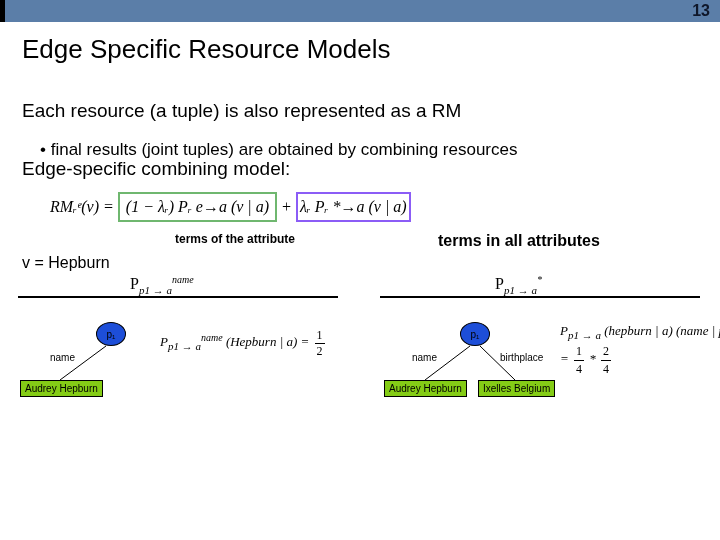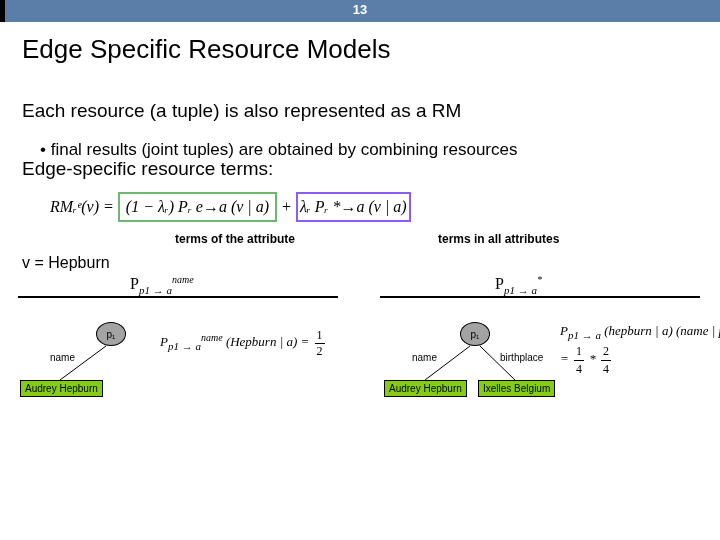--- a/index.html
+++ b/index.html
@@ -11,24 +11,24 @@
     color: #000;
     position: relative;
     overflow: hidden;
   }
   .header-bar {
     position: absolute;
     top: 0; right: 0;
     width: 100%;
     height: 22px;
     background: #5b7ea8;
-    color: #ffffff;
-    text-align: center;
+    color: #0f172a;
+    text-align: right;
     padding: 2px 10px;
-    font-size: 13px;
+    font-size: 16px;
     font-weight: bold;
   }
   .header-bar::before {
     content: "";
     position: absolute;
     left: 0; top: 0;
     width: 5px; height: 22px;
     background: #000;
   }
   .slide-title {
@@ -93,21 +93,21 @@
     position: absolute;
     top: 232px;
     left: 175px;
     font-size: 12px;
     font-weight: bold;
   }
   .label-red {
     position: absolute;
     top: 232px;
     left: 438px;
-    font-size: 12px;
+    font-size: 16px;
     font-weight: bold;
   }
   .v-eq {
     position: absolute;
     top: 254px;
     left: 22px;
     font-size: 16px;
   }
   .hr1 {
     position: absolute;
@@ -140,21 +140,21 @@
     font-size: 16px;
   }
   .node {
     position: absolute;
     border: 1px solid #000;
     border-radius: 50%;
     font-size: 10px;
     display: flex;
     align-items: center;
     justify-content: center;
-    background: #a3a3a3;
+    background: #1d4ed8;
   }
   .node-rect {
     position: absolute;
     border: 1px solid #000;
     font-size: 10px;
     display: flex;
     align-items: center;
     justify-content: center;
     background: #84cc16;
     padding: 2px 4px;
@@ -198,21 +198,21 @@
 <body>
 
 <div class="header-bar">
   <span>13</span>
 </div>
 
 <div class="slide-title">Edge Specific Resource Models</div>
 
 <div class="body-text1">Each resource (a tuple) is also represented as a RM</div>
 <div class="bullet1">final results (joint tuples) are obtained by combining resources</div>
-<div class="body-text2">Edge-specific resource terms:</div>
+<div class="body-text2">Edge-specific combining model:</div>
 
 <div class="formula-row">
   <span class="formula-lhs">RMᵣᵉ(v) =</span>
   <span class="box-green">(1 − λᵣ) Pᵣ  e→a (v | a)</span>
   <span>+</span>
   <span class="box-red">λᵣ Pᵣ  *→a (v | a)</span>
 </div>
 <div class="label-green">terms of the attribute</div>
 <div class="label-red">terms in all attributes</div>
 

